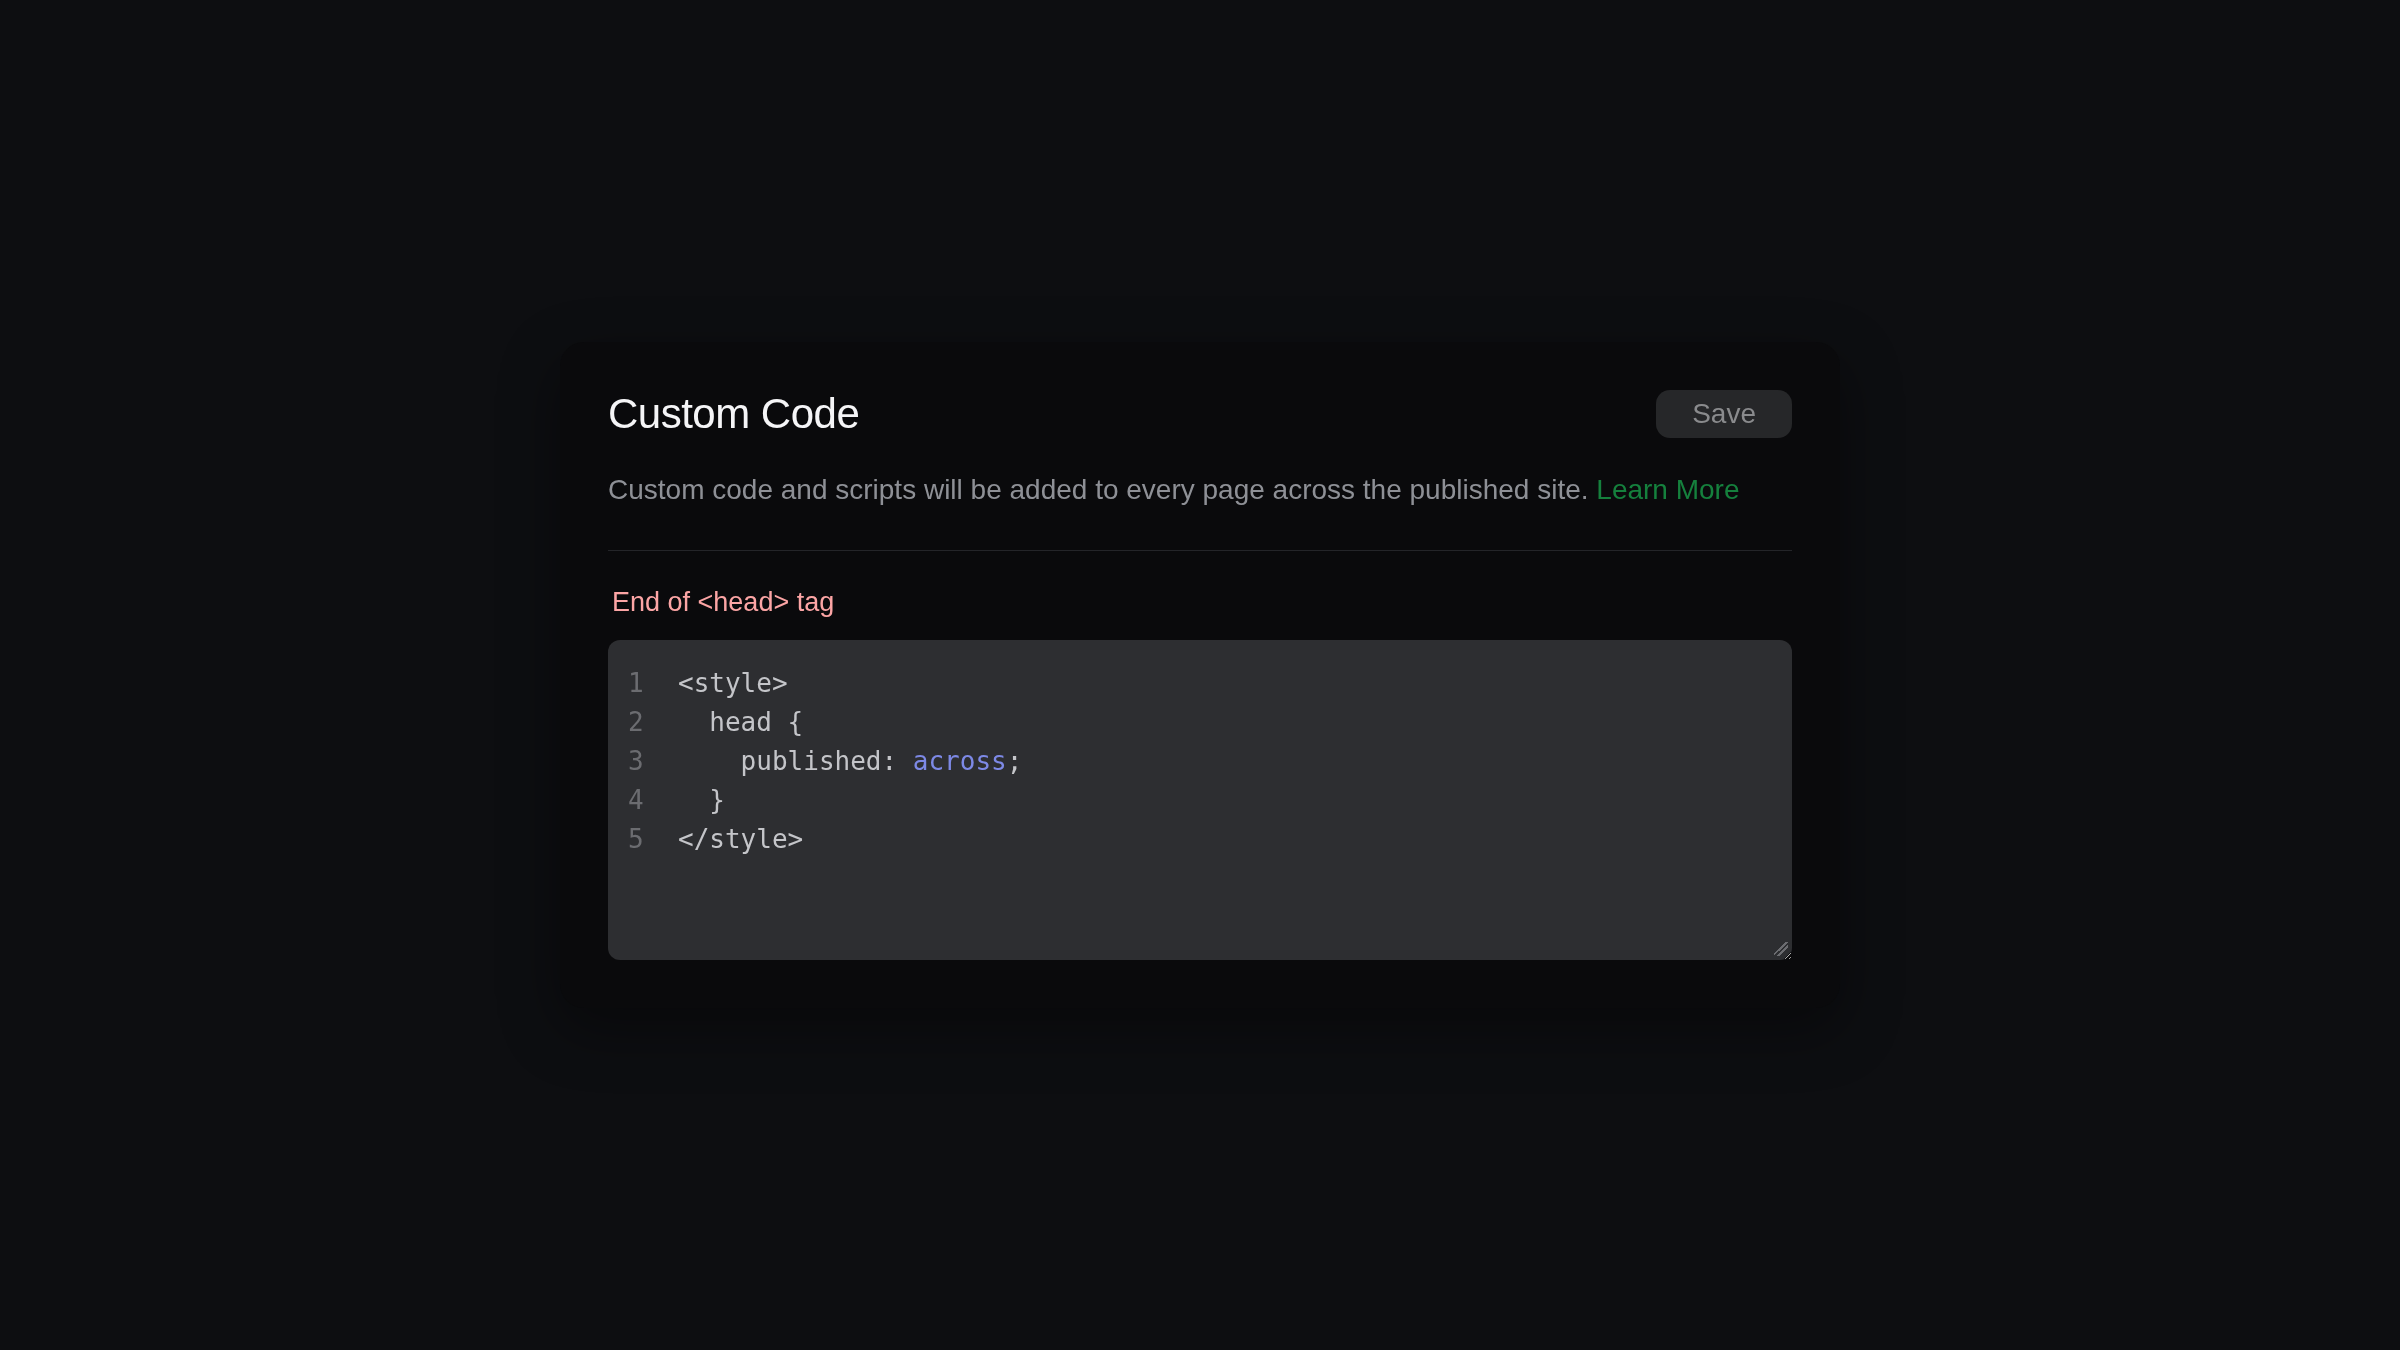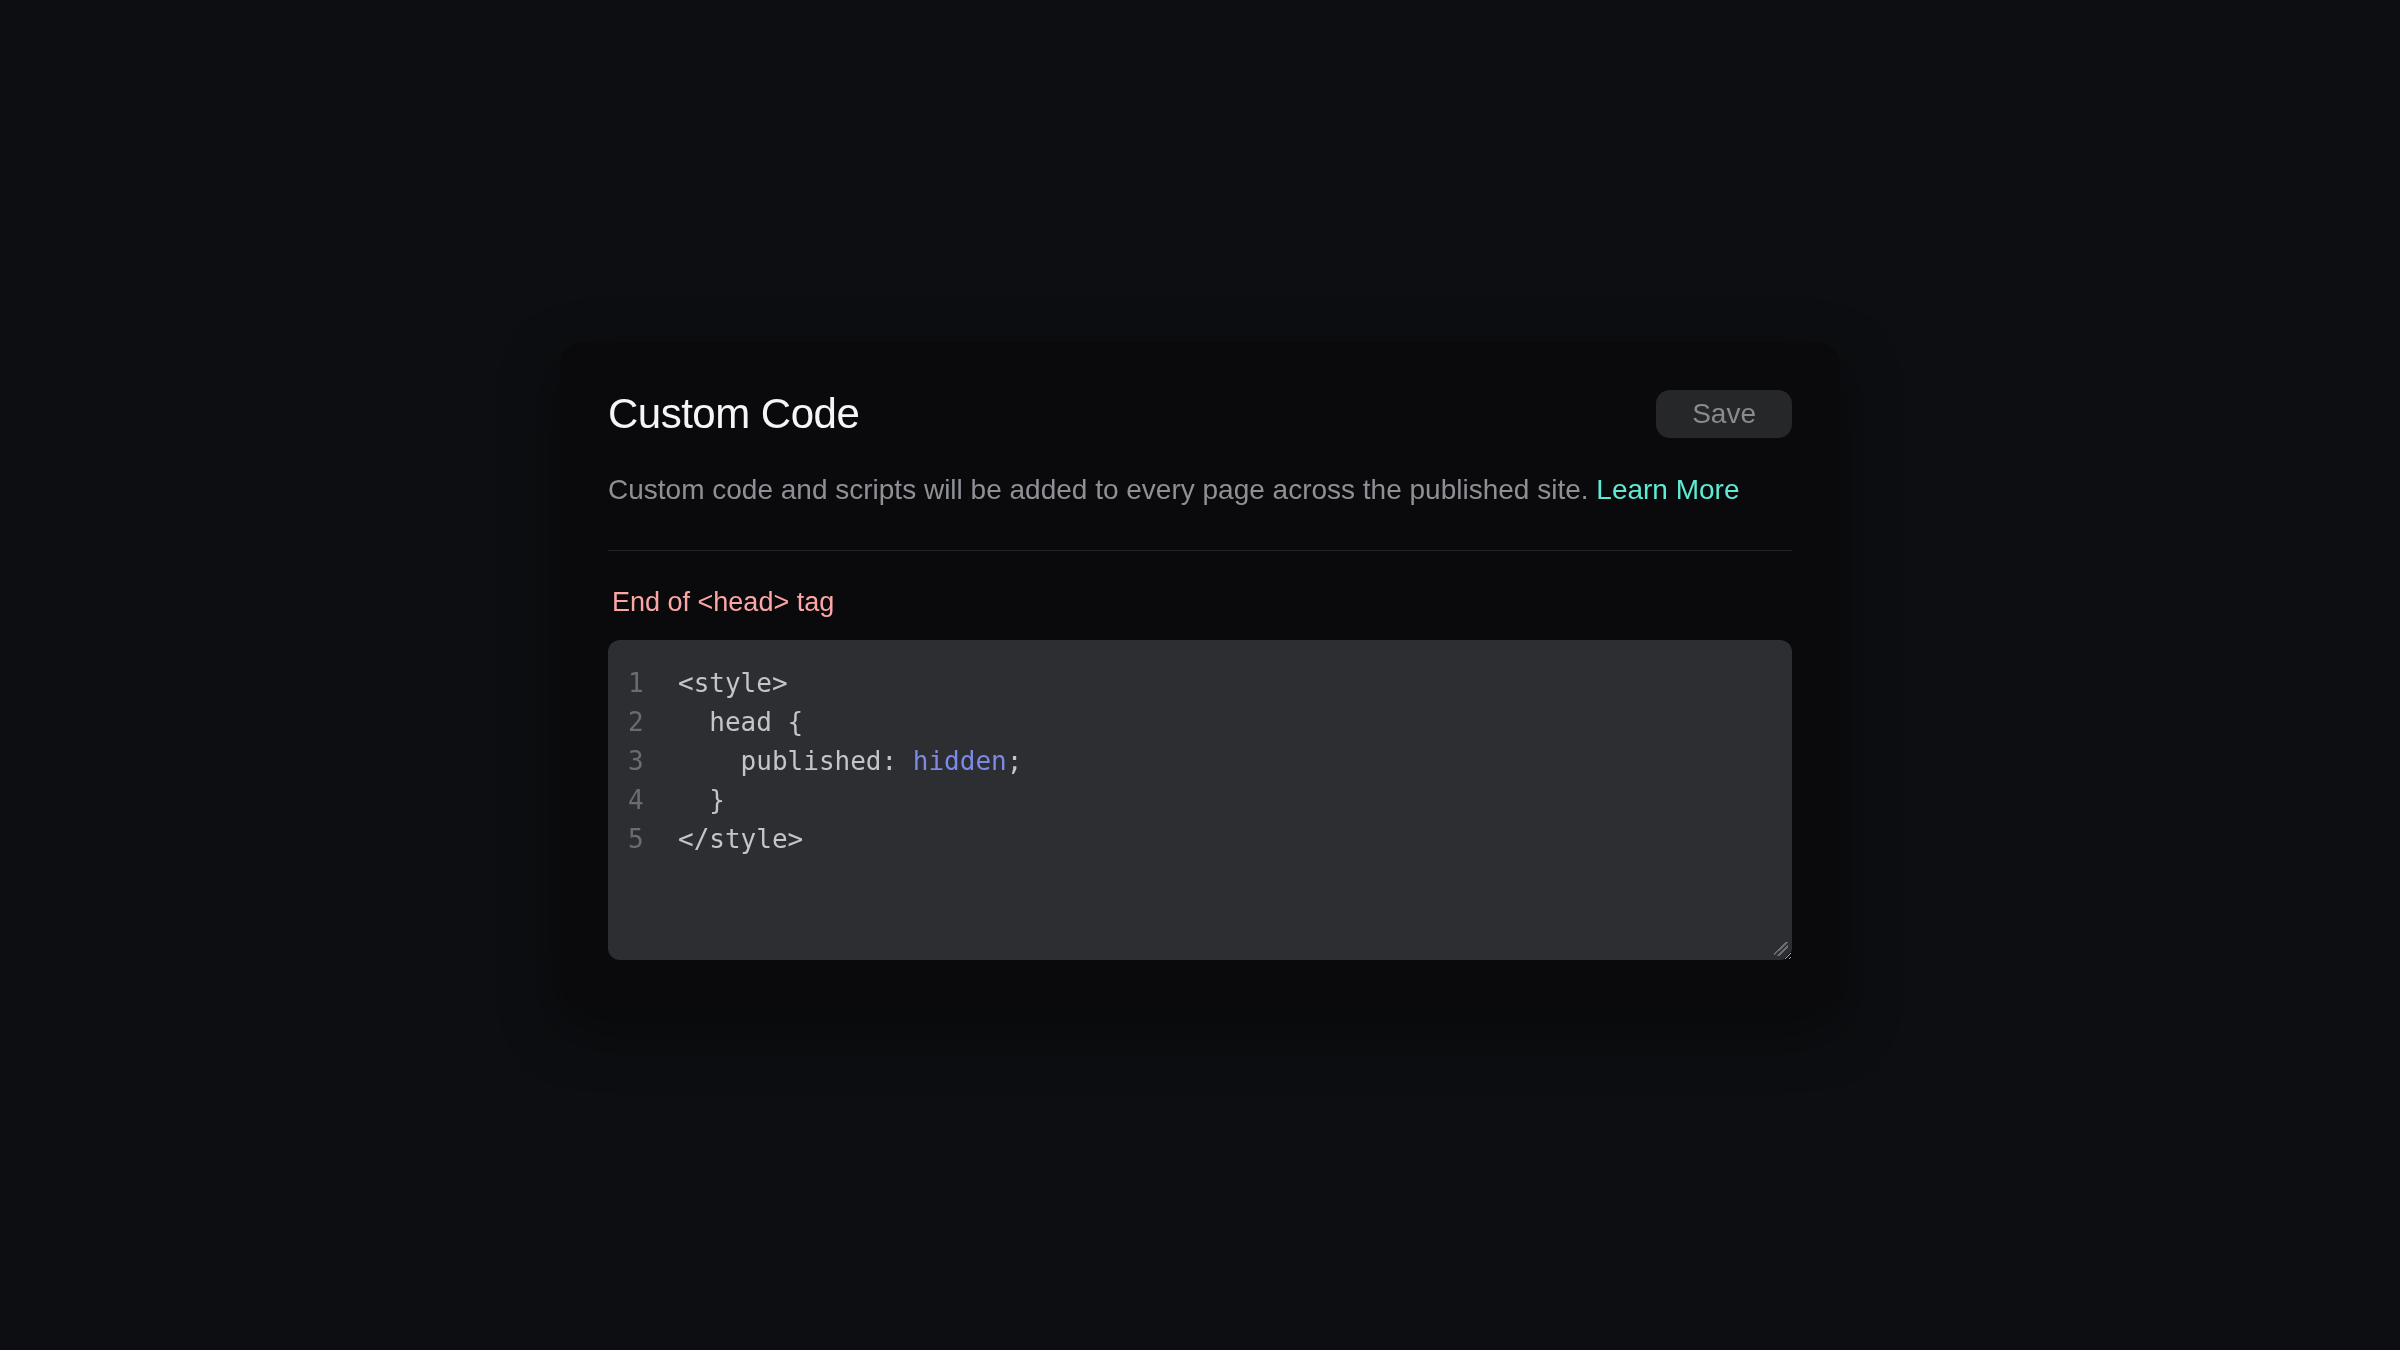--- a/index.html
+++ b/index.html
@@ -52,21 +52,21 @@
     }
 
     .description {
       color: #8e9096;
       font-size: 28px;
       line-height: 1.4;
       margin-bottom: 40px;
     }
 
     .description a {
-      color: #5eead4;
+      color: #15803d;
       text-decoration: none;
     }
 
     .divider {
       height: 1px;
       background-color: #242529;
       margin-bottom: 36px;
     }
 
     .section-label {
@@ -144,21 +144,21 @@
     <div class="code-line">
       <span class="line-number">1</span>
       <span class="code-text">&lt;style&gt;</span>
     </div>
     <div class="code-line">
       <span class="line-number">2</span>
       <span class="code-text">  head {</span>
     </div>
     <div class="code-line">
       <span class="line-number">3</span>
-      <span class="code-text"><span>    published: </span><span class="code-keyword">hidden</span><span>;</span></span>
+      <span class="code-text"><span>    published: </span><span class="code-keyword">across</span><span>;</span></span>
     </div>
     <div class="code-line">
       <span class="line-number">4</span>
       <span class="code-text">  }</span>
     </div>
     <div class="code-line">
       <span class="line-number">5</span>
       <span class="code-text">&lt;/style&gt;</span>
     </div>
   </div>

